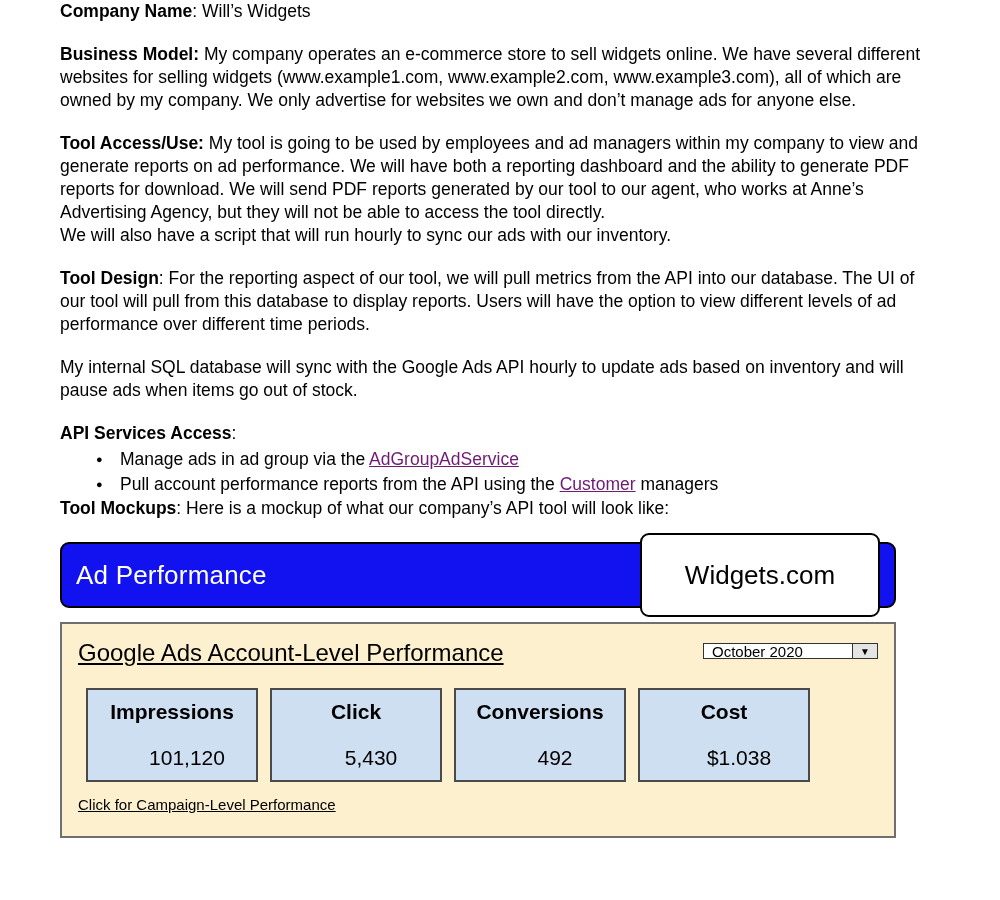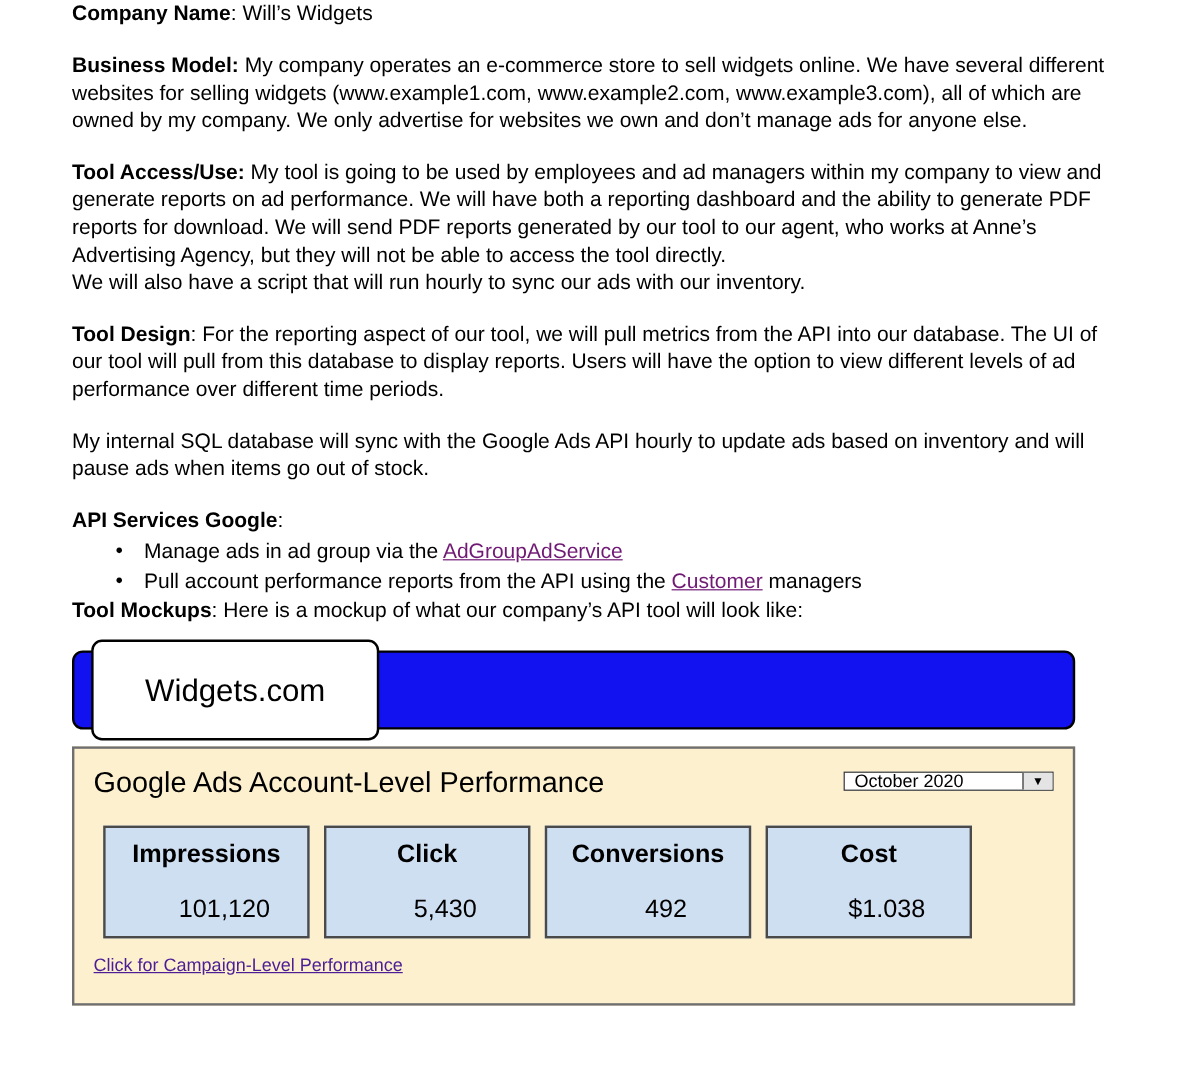--- a/index.html
+++ b/index.html
@@ -101,20 +101,21 @@
     overflow: hidden;
   }
   .panel-head {
     display: flex;
     align-items: flex-start;
     justify-content: space-between;
   }
   .panel-title {
     font-size: 24px;
     line-height: 30px;
+    text-decoration: underline;
   }
   .select {
     box-sizing: border-box;
     display: flex;
     align-items: stretch;
     border: 1px solid #333333;
     background: #ffffff;
     height: 16px;
     margin-top: 5px;
   }
@@ -156,51 +157,52 @@
     font-weight: bold;
     margin-bottom: 22px;
   }
   .metric-value {
     font-size: 21px;
     margin-left: 30px;
   }
   .panel-link {
     margin-top: 14px;
     font-size: 15px;
-    color: #4c1d95;
+    color: #000000;
     text-decoration: underline;
     display: inline-block;
   }
 </style>
 </head>
 <body>
 
 <div class="page">
 
   <p class="para"><span class="lbl">Company Name</span><span>: </span><span>Will’s Widgets</span></p>
 
   <p class="para"><span class="lbl">Business Model:</span><span> My company operates an e-commerce store to sell widgets online. We have several different websites for selling widgets (www.example1.com, www.example2.com, www.example3.com), all of which are owned by my company. We only advertise for websites we own and don’t manage ads for anyone else.</span></p>
 
   <p class="para"><span class="lbl">Tool Access/Use:</span><span> My tool is going to be used by employees and ad managers within my company to view and generate reports on ad performance. We will have both a reporting dashboard and the ability to generate PDF reports for download. We will send PDF reports generated by our tool to our agent, who works at Anne’s Advertising Agency, but they will not be able to access the tool directly.</span><br><span>We will also have a script that will run hourly to sync our ads with our inventory.</span></p>
 
   <p class="para"><span class="lbl">Tool Design</span><span>: For the reporting aspect of our tool, we will pull metrics from the API into our database. The UI of our tool will pull from this database to display reports. Users will have the option to view different levels of ad performance over different time periods.</span></p>
 
   <p class="para"><span>My internal SQL database will sync with the Google Ads API hourly to update ads based on inventory and will pause ads when items go out of stock.</span></p>
 
-  <p class="para"><span class="lbl">API Services Google</span><span>:</span></p>
+  <p class="para"><span class="lbl">API Services Access</span><span>:</span></p>
   <ul class="bullets">
     <li><span>Manage ads in ad group via the </span><a class="inline-link" href="#">AdGroupAdService</a><span></span></li>
     <li><span>Pull account performance reports from the API using the </span><a class="inline-link" href="#">Customer</a><span> managers</span></li>
   </ul>
 
   <p class="para"><span class="lbl">Tool Mockups</span><span>: Here is a mockup of what our company’s API tool will look like:</span></p>
 
   <div class="mockup">
 
     <div class="banner">
+      <div class="banner-title">Ad Performance</div>
       <div class="banner-btn">Widgets.com</div>
     </div>
 
     <div class="panel">
       <div class="panel-head">
         <div class="panel-title">Google Ads Account-Level Performance</div>
         <div class="select">
           <div class="select-value">October 2020</div>
           <div class="select-arrow">▼</div>
         </div>

